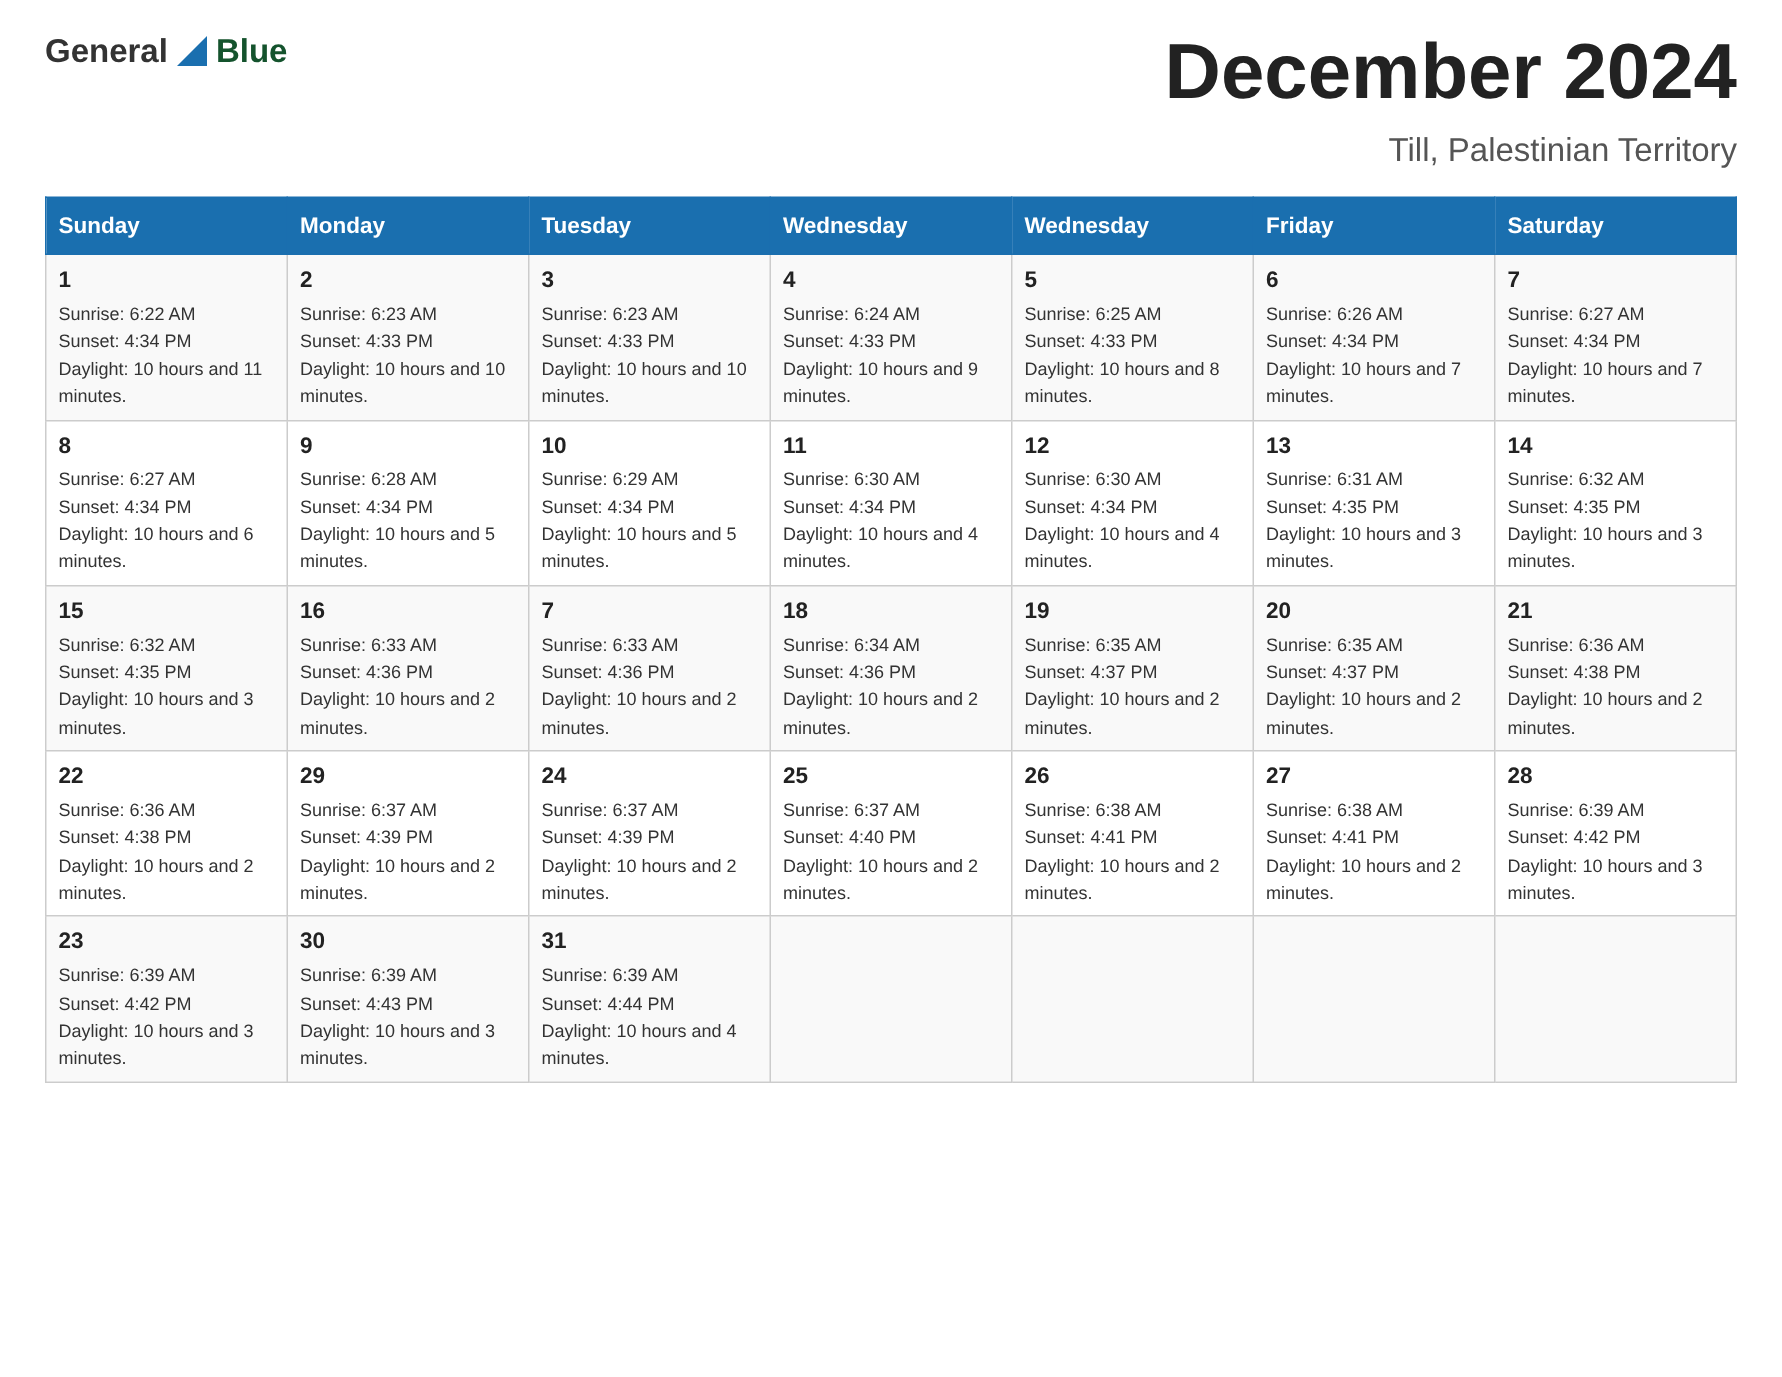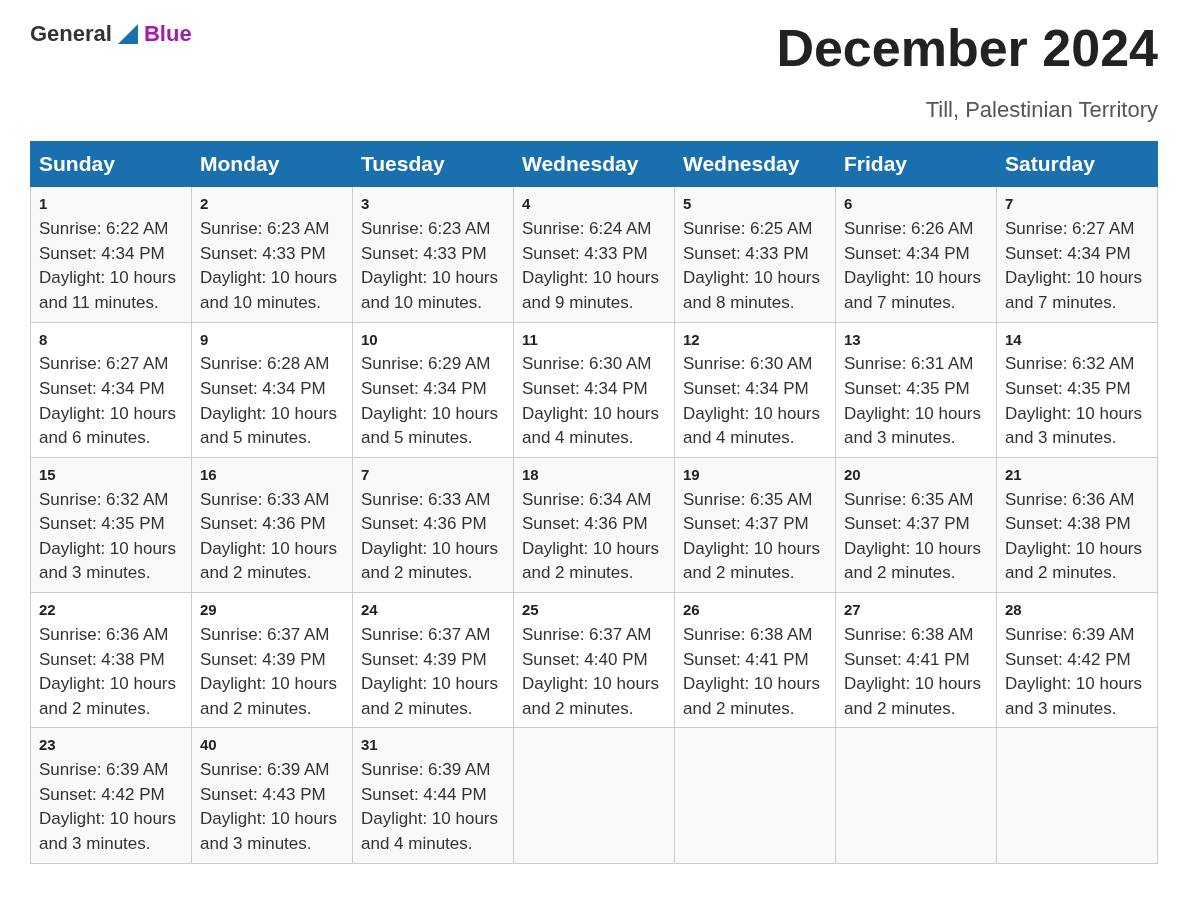--- a/index.html
+++ b/index.html
@@ -27,46 +27,46 @@
       color: #333;
     }
     .logo-icon {
       width: 28px;
       height: 28px;
       margin: 0 2px;
     }
     .logo-text-blue {
       font-size: 22px;
       font-weight: bold;
-      color: #a21caf;
+      color: #14532d;
     }
     .title-block {
       text-align: right;
     }
     .calendar-title {
       font-size: 52px;
       font-weight: bold;
       color: #222;
       line-height: 1.1;
       text-align: right;
     }
     .calendar-subtitle {
       font-size: 22px;
       color: #555;
-      margin-top: 20px;
+      margin-top: 10px;
     }
     table {
       width: 100%;
       border-collapse: collapse;
       table-layout: fixed;
     }
     thead th {
       background-color: #1a6faf;
       color: #fff;
-      font-size: 21px;
+      font-size: 15px;
       font-weight: bold;
       padding: 10px 8px;
       text-align: left;
       border: 1px solid #1a6faf;
     }
     tbody td {
       vertical-align: top;
       border: 1px solid #ccc;
       padding: 6px 8px;
       font-size: 12.5px;
@@ -75,21 +75,21 @@
       height: 100px;
     }
     .day-num {
       font-size: 15px;
       font-weight: bold;
       color: #222;
       display: block;
       margin-bottom: 2px;
     }
     .day-info {
-      font-size: 17px;
+      font-size: 12px;
       color: #333;
     }
     tbody tr:nth-child(odd) td {
       background: #f9f9f9;
     }
     tbody tr:nth-child(even) td {
       background: #fff;
     }
     tbody td.empty {
       background: #fff;
@@ -156,21 +156,21 @@
         <td><span class="day-num">22</span><span class="day-info">Sunrise: 6:36 AM<br>Sunset: 4:38 PM<br>Daylight: 10 hours and 2 minutes.</span></td>
         <td><span class="day-num">29</span><span class="day-info">Sunrise: 6:37 AM<br>Sunset: 4:39 PM<br>Daylight: 10 hours and 2 minutes.</span></td>
         <td><span class="day-num">24</span><span class="day-info">Sunrise: 6:37 AM<br>Sunset: 4:39 PM<br>Daylight: 10 hours and 2 minutes.</span></td>
         <td><span class="day-num">25</span><span class="day-info">Sunrise: 6:37 AM<br>Sunset: 4:40 PM<br>Daylight: 10 hours and 2 minutes.</span></td>
         <td><span class="day-num">26</span><span class="day-info">Sunrise: 6:38 AM<br>Sunset: 4:41 PM<br>Daylight: 10 hours and 2 minutes.</span></td>
         <td><span class="day-num">27</span><span class="day-info">Sunrise: 6:38 AM<br>Sunset: 4:41 PM<br>Daylight: 10 hours and 2 minutes.</span></td>
         <td><span class="day-num">28</span><span class="day-info">Sunrise: 6:39 AM<br>Sunset: 4:42 PM<br>Daylight: 10 hours and 3 minutes.</span></td>
       </tr>
       <tr>
         <td><span class="day-num">23</span><span class="day-info">Sunrise: 6:39 AM<br>Sunset: 4:42 PM<br>Daylight: 10 hours and 3 minutes.</span></td>
-        <td><span class="day-num">40</span><span class="day-info">Sunrise: 6:39 AM<br>Sunset: 4:43 PM<br>Daylight: 10 hours and 3 minutes.</span></td>
+        <td><span class="day-num">30</span><span class="day-info">Sunrise: 6:39 AM<br>Sunset: 4:43 PM<br>Daylight: 10 hours and 3 minutes.</span></td>
         <td><span class="day-num">31</span><span class="day-info">Sunrise: 6:39 AM<br>Sunset: 4:44 PM<br>Daylight: 10 hours and 4 minutes.</span></td>
         <td class="empty"></td>
         <td class="empty"></td>
         <td class="empty"></td>
         <td class="empty"></td>
       </tr>
     </tbody>
 </table>
 
 </body></html>

